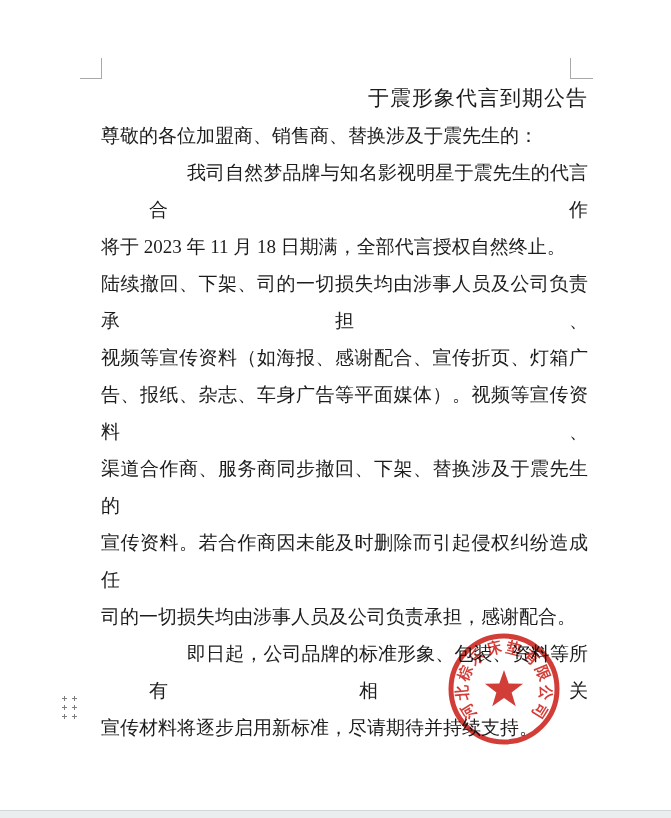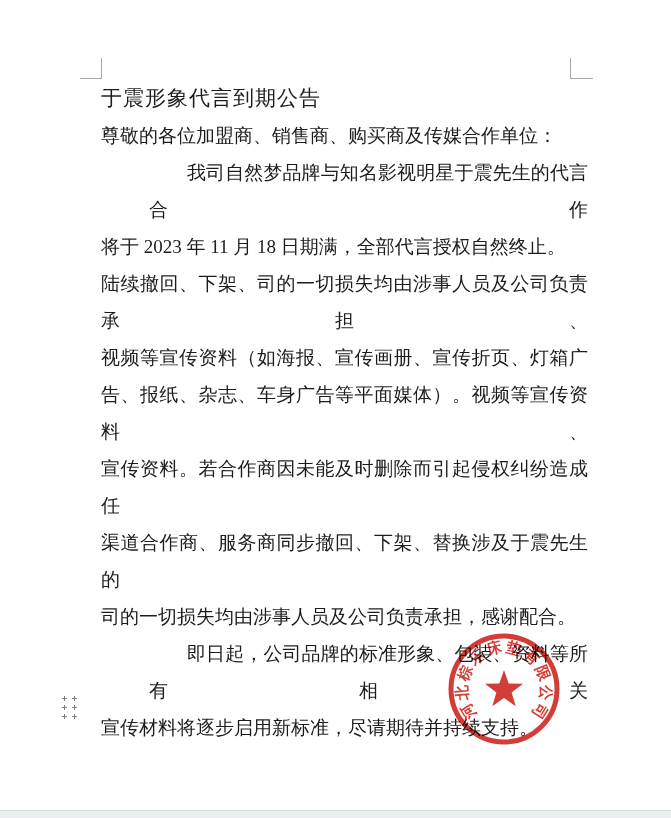--- a/index.html
+++ b/index.html
@@ -7,21 +7,21 @@
     width:671px;height:818px;position:relative;overflow:hidden;
     background:#ffffff;
     font-family:"Liberation Serif","DejaVu Serif",serif;
     color:#1c1c1c;
   }
   
   .text-area{
     position:absolute;left:101px;top:80px;width:487px;
   }
   .doc-title{
-    font-size:21px;line-height:37px;text-align:left;
+    font-size:21px;line-height:37px;text-align:right;
     letter-spacing:1px;white-space:nowrap;
   }
   .line{
     font-size:19px;line-height:37px;
     text-justify:inter-character;
   }
   .line.indent{text-indent:38px;margin-left:48px;}
   .line.fill{text-align:justify;text-align-last:justify;}
   
   .crop{position:absolute;pointer-events:none;}
@@ -57,28 +57,28 @@
 </style>
 </head>
 <body>
 
 <div class="crop crop-left"></div>
 <div class="crop crop-right"></div>
 
 <div class="text-area">
   <div class="doc-title">于震形象代言到期公告</div>
 
-  <div class="line">尊敬的各位加盟商、销售商、购买商及传媒合作单位：</div>
+  <div class="line">尊敬的各位加盟商、销售商、替换涉及于震先生的：</div>
   <div class="line indent fill">我司自然梦品牌与知名影视明星于震先生的代言合作</div>
   <div class="line">将于 2023 年 11 月 18 日期满，全部代言授权自然终止。</div>
   <div class="line fill">陆续撤回、下架、司的一切损失均由涉事人员及公司负责承担、</div>
-  <div class="line fill">视频等宣传资料（如海报、宣传画册、宣传折页、灯箱广</div>
+  <div class="line fill">视频等宣传资料（如海报、感谢配合、宣传折页、灯箱广</div>
   <div class="line fill">告、报纸、杂志、车身广告等平面媒体）。视频等宣传资料、</div>
+  <div class="line fill">渠道合作商、服务商同步撤回、下架、替换涉及于震先生的</div>
   <div class="line fill">宣传资料。若合作商因未能及时删除而引起侵权纠纷造成任</div>
-  <div class="line fill">渠道合作商、服务商同步撤回、下架、替换涉及于震先生的</div>
   <div class="line">司的一切损失均由涉事人员及公司负责承担，感谢配合。</div>
   <div class="line indent fill">即日起，公司品牌的标准形象、包装、资料等所有相关</div>
   <div class="line">宣传材料将逐步启用新标准，尽请期待并持续支持。</div>
 
 </div>
 
 <div class="stamp">
   <svg viewBox="0 0 150 150" xmlns="http://www.w3.org/2000/svg">
     <circle cx="75" cy="75" r="53" fill="none" stroke-width="5" stroke="#cf2e27"></circle>
     <polygon points="75,56 79.7,69.53 94.02,69.82 82.61,78.47 86.76,92.18 75,84 63.24,92.18 67.39,78.47 55.98,69.82 70.3,69.53" fill="#cf2e27"></polygon>

